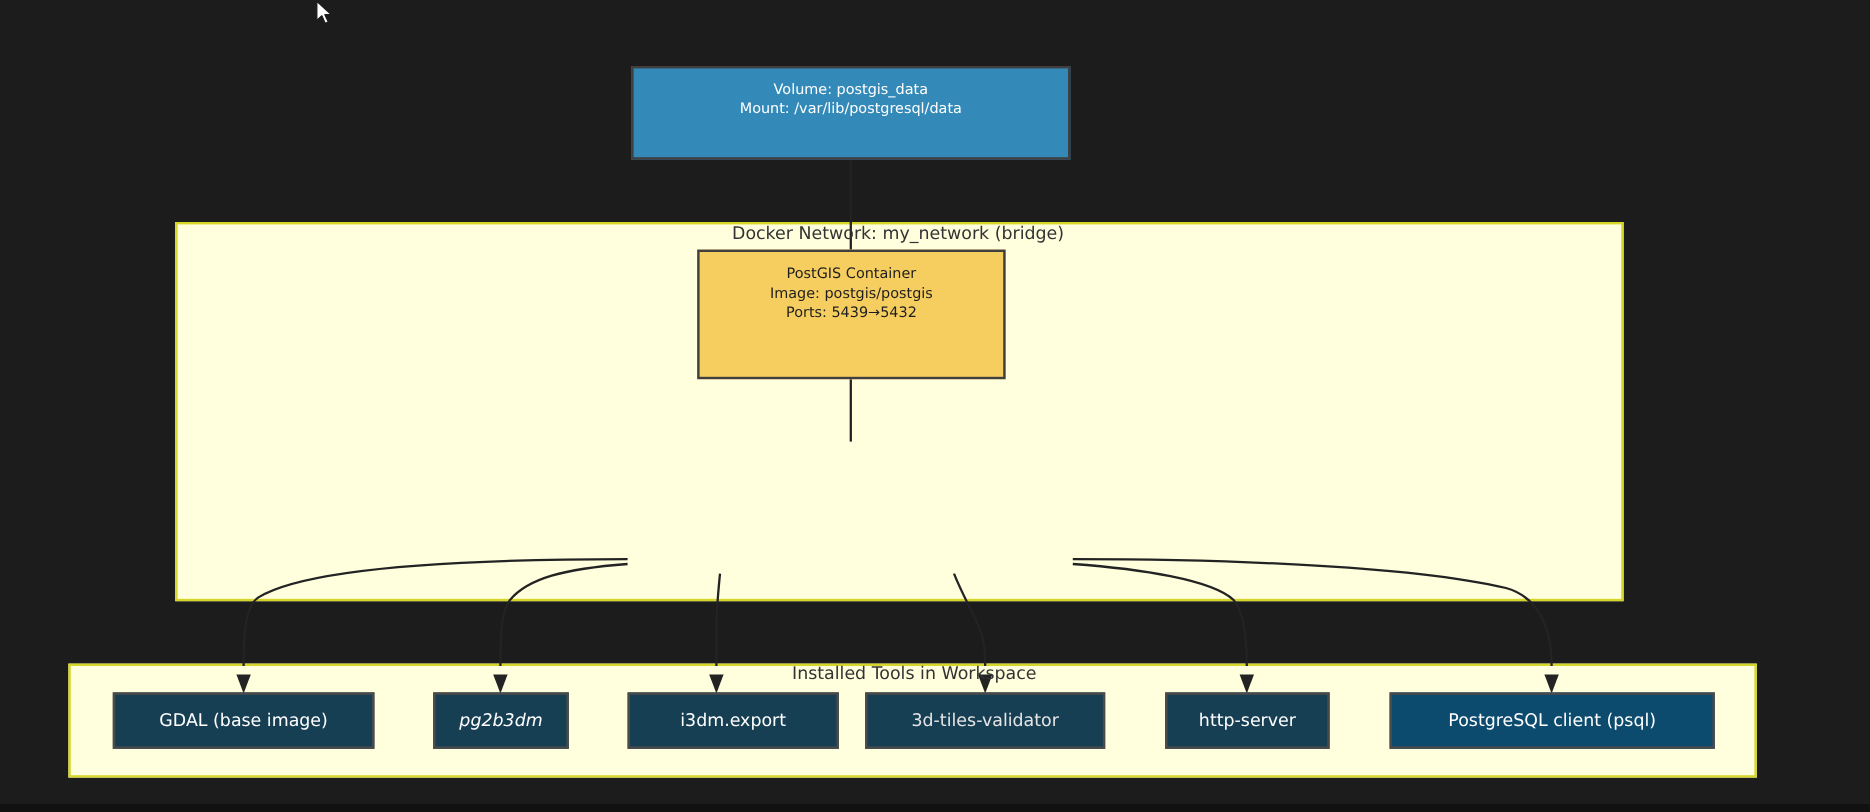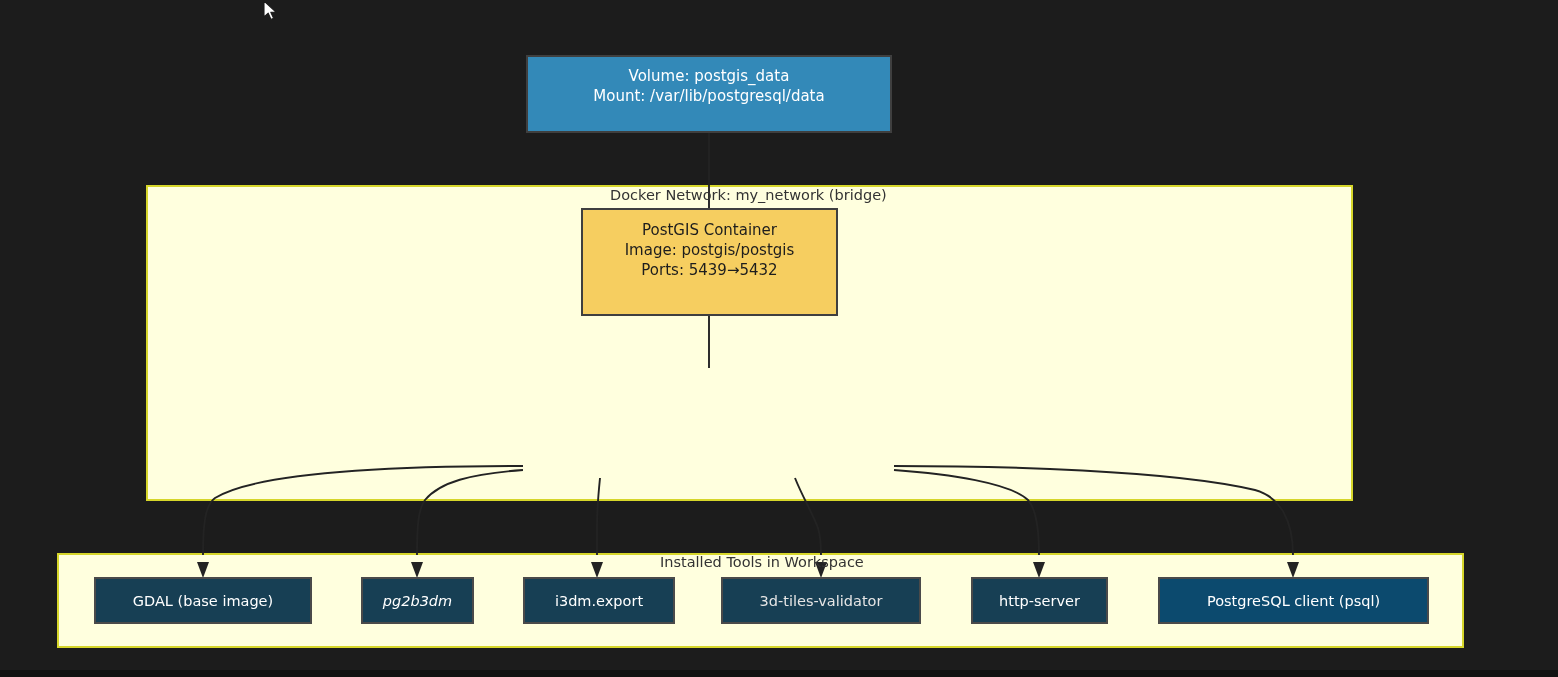--- a/index.html
+++ b/index.html
@@ -26,21 +26,21 @@
   .node {
     position: absolute;
     box-sizing: border-box;
     border: 2px solid #3f3f3f;
     display: flex;
     flex-direction: column;
     align-items: center;
     justify-content: flex-start;
     text-align: left;
     line-height: 1.32;
-    font-size: 15px;
+    font-size: 12px;
     z-index: 5;
   }
   .node .line { display: block; white-space: pre; }
 
   
   #volume-node {
     left: 526px; top: 55px;
     width: 366px; height: 78px;
     background: #3389b8;
     color: #ffffff;
@@ -182,21 +182,21 @@
   <div class="node" id="postgis-node" style="background: rgb(246, 206, 96); color: rgb(29, 29, 29);">
     <span class="line">PostGIS Container</span>
     <span class="line">Image: postgis/postgis</span>
     <span class="line">Ports: 5439→5432</span>
   </div>
 
 
   <div id="tools-row">
       <div class="tool" style="left: 94px; width: 218px; background: rgb(23, 63, 84); color: rgb(255, 255, 255); border-color: rgb(74, 74, 74);">GDAL (base image)</div>
       <div class="tool" style="left: 361px; width: 113px; background: rgb(23, 63, 84); color: rgb(255, 255, 255); border-color: rgb(74, 74, 74); font-style: italic;">pg2b3dm</div>
-      <div class="tool" style="left: 523px; width: 152px; background: rgb(23, 63, 84); color: rgb(255, 255, 255); border-color: rgb(74, 74, 74);">i3dm.export</div>
+      <div class="tool" style="left: 523px; width: 176px; background: rgb(23, 63, 84); color: rgb(255, 255, 255); border-color: rgb(74, 74, 74);">i3dm.export</div>
       <div class="tool" style="left: 721px; width: 200px; background: rgb(23, 63, 84); color: #e5e5e5; border-color: rgb(74, 74, 74);">3d-tiles-validator</div>
       <div class="tool" style="left: 971px; width: 137px; background: rgb(23, 63, 84); color: rgb(255, 255, 255); border-color: rgb(74, 74, 74);">http-server</div>
       <div class="tool" style="left: 1158px; width: 271px; background: #0c4a6e; color: rgb(255, 255, 255); border-color: rgb(74, 74, 74);">PostgreSQL client (psql)</div>
     </div>
 
   <svg id="cursor" viewBox="0 0 16 24" width="16" height="24" style="left: 263px; top: 0px;">
     <polygon points="1,1 1,17 5.2,13.2 8,19.5 10.6,18.3 7.8,12.2 13,12" fill="#ffffff" stroke="#1c1c1c" stroke-width="1.1" stroke-linejoin="round"></polygon>
   </svg>
 
   <div id="bottom-strip"></div>

